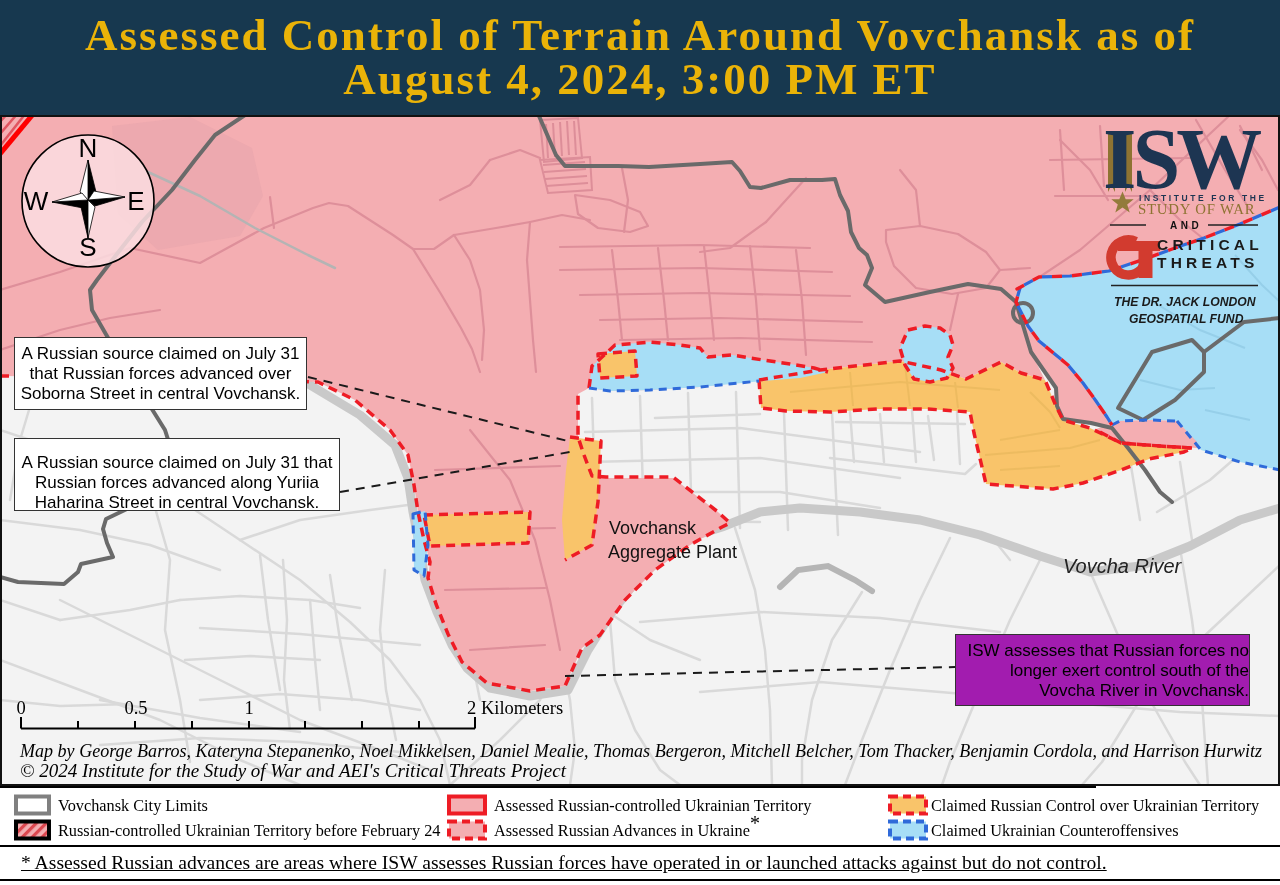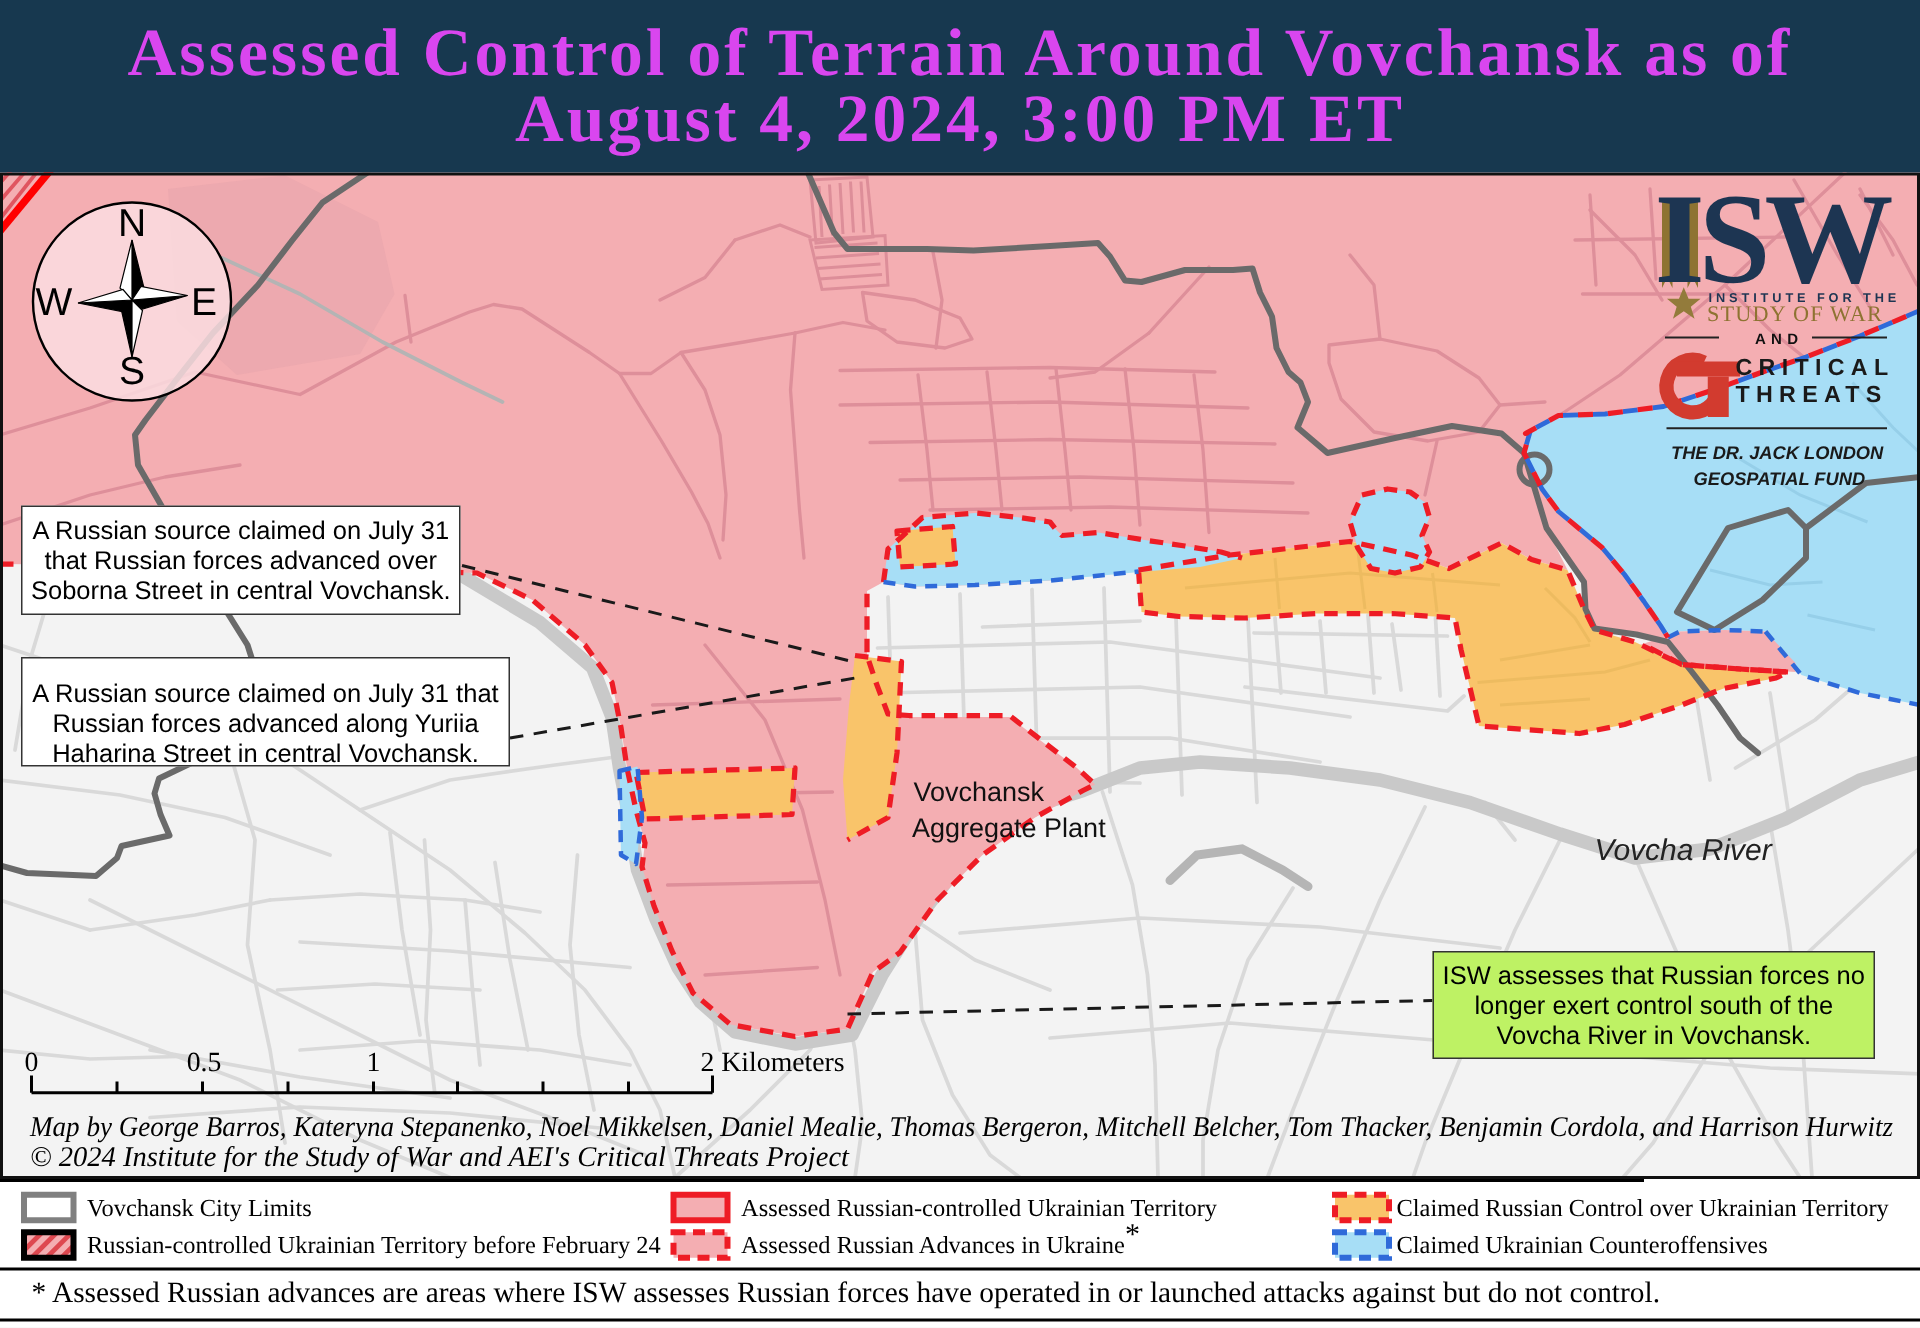--- a/index.html
+++ b/index.html
@@ -3,21 +3,21 @@
 <meta charset="utf-8">
 <style>
   html,body{margin:0;padding:0;}
   body{width:1280px;height:885px;position:relative;overflow:hidden;background:#fff;
        font-family:"Liberation Serif",serif;}
   .abs{position:absolute;}
 </style>
 </head>
 <body>
 
-<div class="abs" style="left:0;top:0;width:1280px;height:149px;background:#17384f;color:#d946ef;text-align:center;">
+<div class="abs" style="left:0;top:0;width:1280px;height:149px;background:#17384f;color:#eab308;text-align:center;">
   <div style="font-family:'Liberation Serif',serif;font-weight:bold;font-size:45px;letter-spacing:2px;line-height:44px;padding-top:13px;">Assessed Control of Terrain Around Vovchansk as of<br>August 4, 2024, 3:00 PM ET</div>
 </div>
 
 <svg class="abs" style="left:0;top:115px;" width="1280" height="671" viewBox="0 115 1280 671" preserveAspectRatio="none">
 
 <rect x="0" y="115" width="1280" height="671" fill="#f3f3f3"></rect>
 
 <g fill="none" stroke="#d9d9d9" stroke-width="2.5" stroke-linecap="round" stroke-linejoin="round">
 <path d="M0,430 L60,450 L120,470 L180,500 L240,540 L300,580 L350,622 L390,660 L420,700 L440,740 L450,785"></path>
 <path d="M150,490 L170,560 L165,630 L180,700 L190,762"></path>
@@ -304,21 +304,21 @@
 <text x="20" y="777" textLength="546" lengthAdjust="spacingAndGlyphs">© 2024 Institute for the Study of War and AEI's Critical Threats Project</text>
 </g>
 
 <rect x="1" y="116" width="1278" height="669" fill="none" stroke="#111" stroke-width="2"></rect>
 </svg>
 
 <div class="abs" style="left:14px;top:337px;width:293px;height:73px;background:#fff;border:1.5px solid #333;box-sizing:border-box;font-family:'Liberation Sans',sans-serif;font-size:17px;line-height:20px;text-align:center;padding-top:6px;">A Russian source claimed on July 31<br>that Russian forces advanced over<br>Soborna Street in central Vovchansk.</div>
 
 <div class="abs" style="left:14px;top:438px;width:326px;height:73px;background:#fff;border:1.5px solid #333;box-sizing:border-box;font-family:'Liberation Sans',sans-serif;font-size:17px;line-height:20px;text-align:center;padding-top:14px;">A Russian source claimed on July 31 that<br>Russian forces advanced along Yuriia<br>Haharina Street in central Vovchansk.</div>
 
-<div class="abs" style="left:955px;top:634px;width:295px;height:72px;background:#bef264;border:1.5px solid #333;box-sizing:border-box;font-family:'Liberation Sans',sans-serif;font-size:17px;line-height:20px;text-align:center;padding-top:6px;">ISW assesses that Russian forces no<br>longer exert control south of the<br>Vovcha River in Vovchansk.</div>
+<div class="abs" style="left:955px;top:634px;width:295px;height:72px;background:#a21caf;border:1.5px solid #333;box-sizing:border-box;font-family:'Liberation Sans',sans-serif;font-size:17px;line-height:20px;text-align:right;padding-top:6px;">ISW assesses that Russian forces no<br>longer exert control south of the<br>Vovcha River in Vovchansk.</div>
 
 <svg class="abs" style="left:1100px;top:120px;" width="170" height="212" viewBox="0 0 170 212">
 
   <g>
 
     <path fill="#8e7332" d="M8,12 L15,12 L15,72 L11.5,65 L8,72 Z"></path>
     <path fill="#8e7332" d="M25,12 L32,12 L32,72 L28.5,65 L25,72 Z"></path>
     <text x="3" y="68" font-family="Liberation Serif,serif" font-size="86" font-weight="bold" letter-spacing="-4" fill="#1d3552">ISW</text>
 
     <g transform="translate(22.5,83)">
@@ -368,15 +368,15 @@
   <text x="494" y="47.5" font-family="Liberation Serif,serif" font-size="16.3">Assessed Russian Advances in Ukraine<tspan baseline-shift="30%" font-size="20">*</tspan></text>
 
   <rect x="890" y="8.5" width="36" height="17" fill="#f9c46a" stroke="#ee1c25" stroke-width="4" stroke-dasharray="8 5"></rect>
   <text x="931" y="22.5" font-family="Liberation Serif,serif" font-size="16.3">Claimed Russian Control over Ukrainian Territory</text>
 
   <rect x="890" y="33.5" width="36" height="17" fill="#a7def6" stroke="#2f6ad9" stroke-width="4" stroke-dasharray="8 5"></rect>
   <text x="931" y="47.5" font-family="Liberation Serif,serif" font-size="16.3">Claimed Ukrainian Counteroffensives</text>
 </svg>
 </div>
 
-<div class="abs" style="left:0;top:845px;width:1280px;height:36px;background:#fff;border-top:2px solid #000;border-bottom:2.5px solid #000;box-sizing:border-box;font-size:19.6px;">
+<div class="abs" style="left:0;top:845px;width:1280px;height:36px;background:#fff;border-top:2px solid #000;border-bottom:2.5px solid #000;box-sizing:border-box;font-size:19.6px;text-decoration:underline;">
   <div style="padding:5px 0 0 21px;">* Assessed Russian advances are areas where ISW assesses Russian forces have operated in or launched attacks against but do not control.</div>
 </div>
 
 </body></html>

